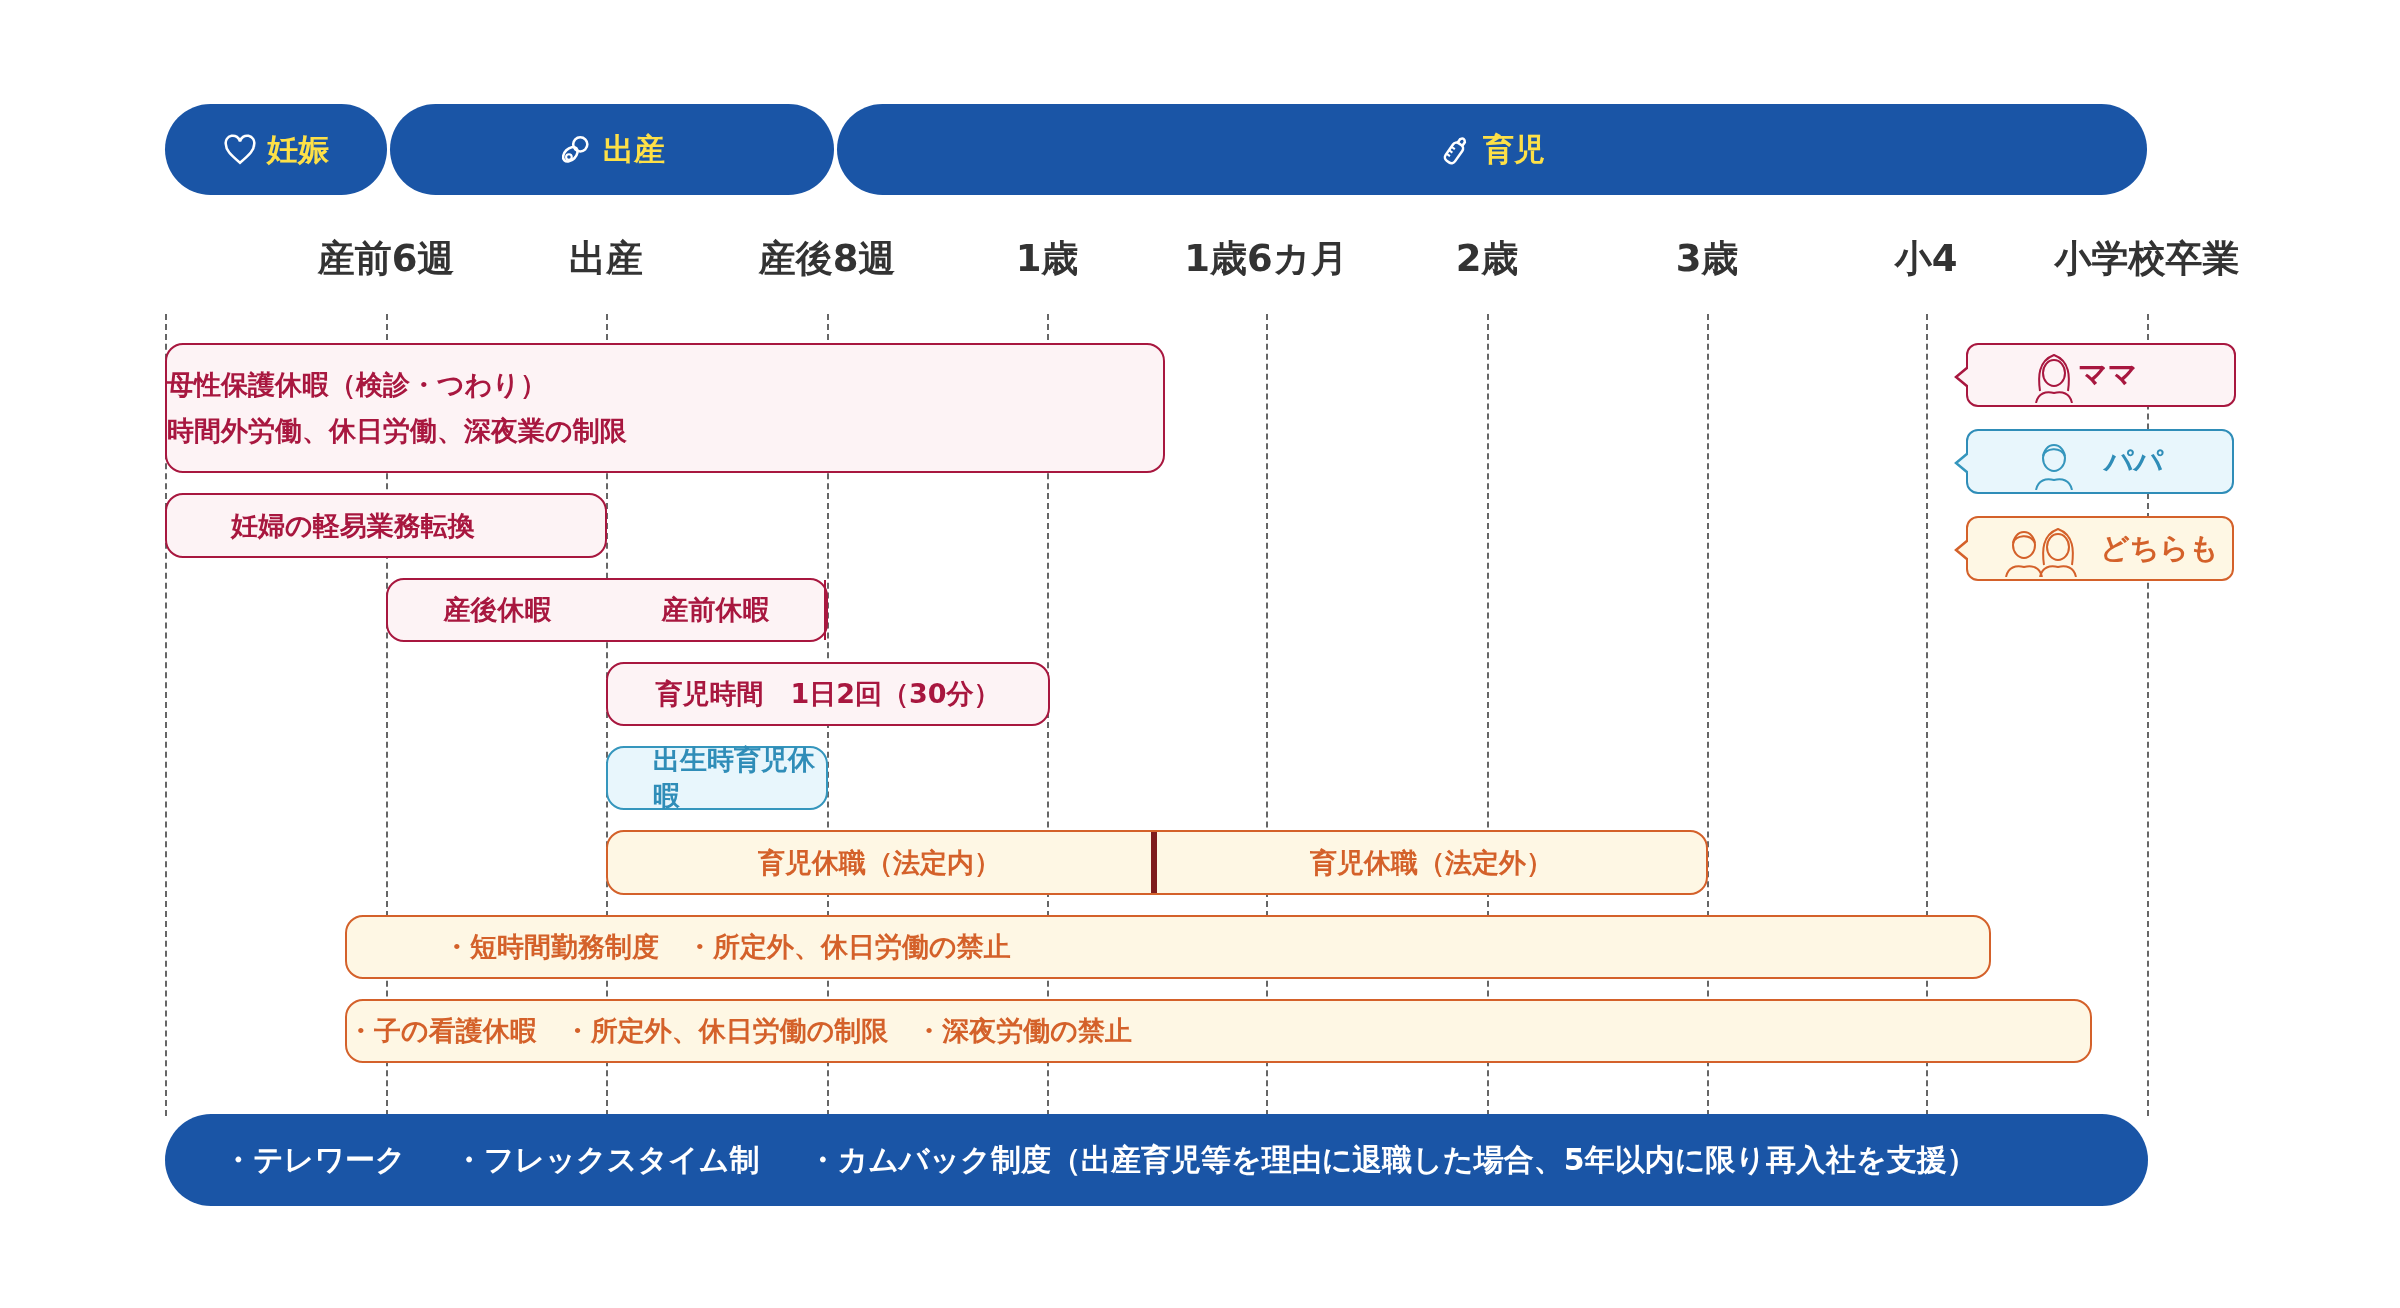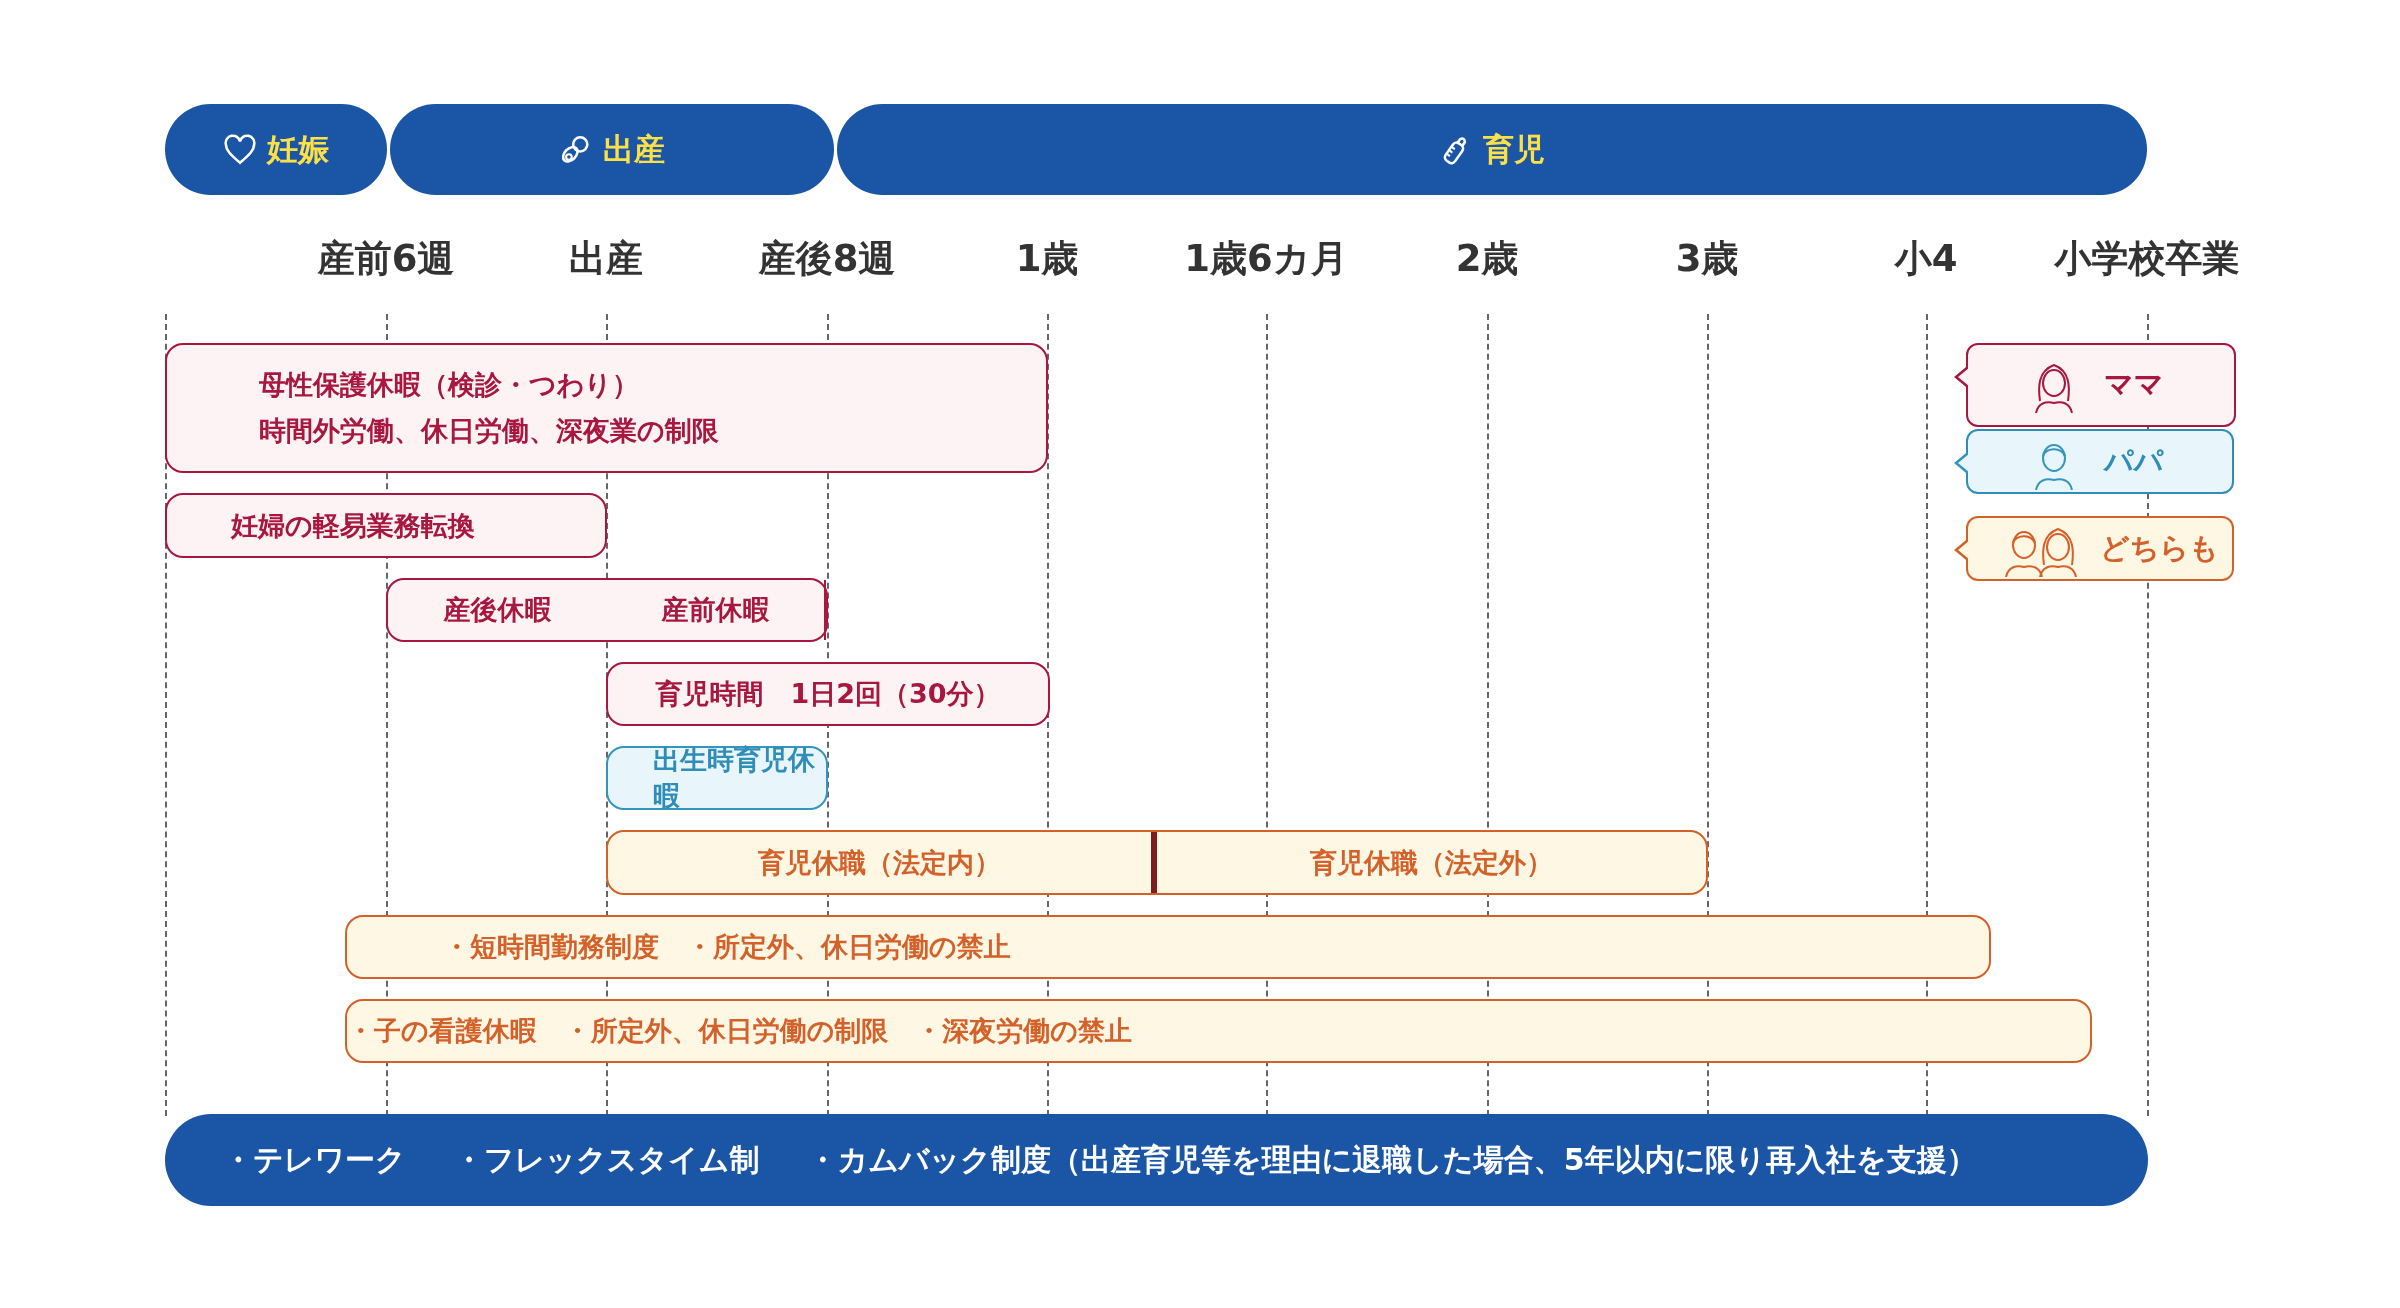--- a/index.html
+++ b/index.html
@@ -66,21 +66,21 @@
 <div class="abs vline" style="left:386px;"></div>
 <div class="abs vline" style="left:606px;"></div>
 <div class="abs vline" style="left:827px;"></div>
 <div class="abs vline" style="left:1047px;"></div>
 <div class="abs vline" style="left:1266px;"></div>
 <div class="abs vline" style="left:1487px;"></div>
 <div class="abs vline" style="left:1707px;"></div>
 <div class="abs vline" style="left:1926px;"></div>
 <div class="abs vline" style="left:2147px;"></div>
 
-<div class="abs bar pink" style="left:165px; top:343px; width:883px; height:130px; flex-direction:column; align-items:flex-start; justify-content:center; padding-left:92px; gap:10px;">
+<div class="abs bar pink" style="left:165px; top:343px; width:1000px; height:130px; flex-direction:column; align-items:flex-start; justify-content:center; gap:10px;">
   <span>母性保護休暇（検診・つわり）</span>
   <span>時間外労働、休日労働、深夜業の制限</span>
 </div>
 <div class="abs bar pink" style="left:165px; top:493px; width:442px; height:65px; padding-left:64px;">
   <span>妊婦の軽易業務転換</span>
 </div>
 <div class="abs bar pink" style="left:386px; top:578px; width:442px; height:64px;">
   <div class="seg" style="width:50%;">
       <span>産後休暇</span>
     </div>
@@ -108,21 +108,21 @@
 <div class="abs bar cream" style="left:345px; top:999px; width:1747px; height:64px; ">
   <span style="white-space:pre;">・子の看護休暇　・所定外、休日労働の制限　・深夜労働の禁止</span>
 </div>
 
 <div class="abs bottom" style="left:165px; top:1114px; width:1983px; height:92px;">
   <span>・テレワーク</span>
   <span>・フレックスタイム制</span>
   <span>・カムバック制度（出産育児等を理由に退職した場合、5年以内に限り再入社を支援）</span>
 </div>
 
-<div class="abs legend pink" style="left:1966px; top:343px; width:270px; height:84px; padding-left:62px; gap:26px;">
+<div class="abs legend pink" style="left:1966px; top:343px; width:270px; height:64px; padding-left:62px; ">
   <svg class="tail" viewBox="0 0 14 20">
       <path d="M14 0 L2 10 L14 20" fill="#fdf3f5" stroke="#a8173f" stroke-width="2.5"></path>
     </svg>
   <svg class="person" viewBox="0 0 48 56">
       <path d="M10 44 C8 30 8 14 24 8 C40 14 40 30 38 44" fill="none" stroke="#a8173f" stroke-width="2"></path>
       <ellipse cx="24" cy="26" rx="11" ry="13" fill="none" stroke="#a8173f" stroke-width="2"></ellipse>
       <path d="M6 56 C8 46 16 44 24 46 C32 44 40 46 42 56" fill="none" stroke="#a8173f" stroke-width="2"></path>
     </svg>
   <span>ママ</span>
 </div>

